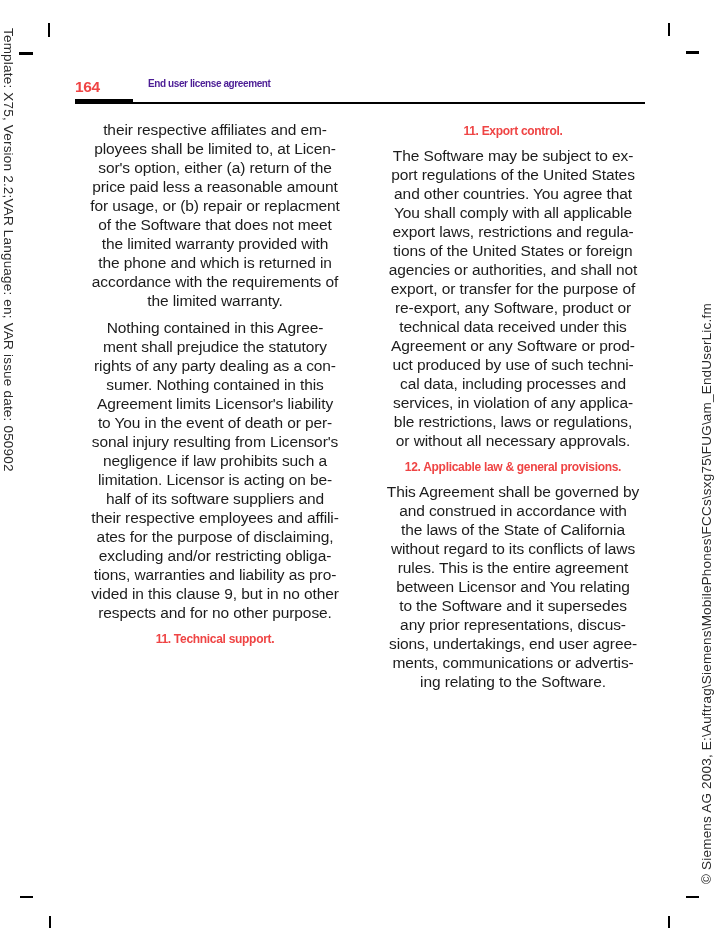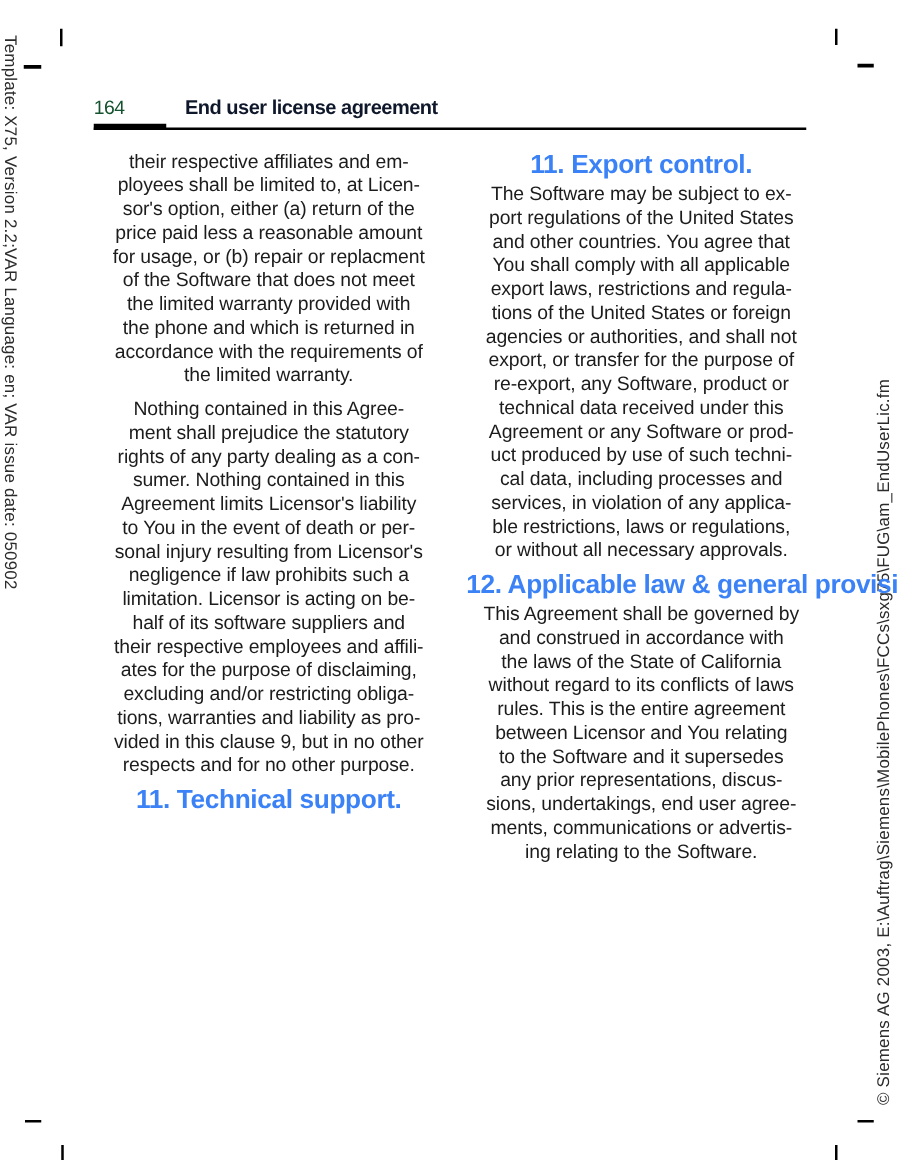--- a/index.html
+++ b/index.html
@@ -33,25 +33,25 @@
     left:699px;top:884px;
     transform:rotate(-90deg);
     transform-origin:0 0;
   }
   
   .crop{position:absolute;background:#000;}
   
   .page-header{position:absolute;left:0;top:78px;width:719px;}
   .page-number{
     position:absolute;left:75px;top:0;
-    font-weight:normal;font-size:15.5px;letter-spacing:-0.4px;color:#14532d;
+    font-weight:bold;font-size:15.5px;letter-spacing:-0.4px;color:#ef4444;
   }
   .page-title{
     position:absolute;left:148px;top:0;
-    font-weight:bold;font-size:16px;letter-spacing:-0.4px;color:#0f172a;
+    font-weight:bold;font-size:10px;letter-spacing:-0.4px;color:#4c1d95;
     white-space:nowrap;
   }
   .rule-thin{
     position:absolute;left:75px;top:24px;width:570px;height:1.5px;background:#000;
   }
   .rule-thick{
     position:absolute;left:75px;top:21px;width:58px;height:4.5px;background:#000;
   }
   
   .col{
@@ -59,21 +59,21 @@
     font-size:15.5px;line-height:19px;letter-spacing:-0.1px;color:#1c1c1c;text-align:center;
   }
   .col.left{left:75px;}
   .col.right{left:373px;}
   .para{
     margin:0 0 8px 0;
     white-space:pre;
   }
   .head{
     margin:4px 0 5px 0;
-    font-weight:bold;font-size:21px;letter-spacing:-0.3px;color:#3b82f6;
+    font-weight:bold;font-size:12px;letter-spacing:-0.3px;color:#ef4444;
     white-space:pre;
   }
   .head:first-child{margin-top:2px;}
 </style>
 </head>
 <body>
 
 <div id="page">
 
 

